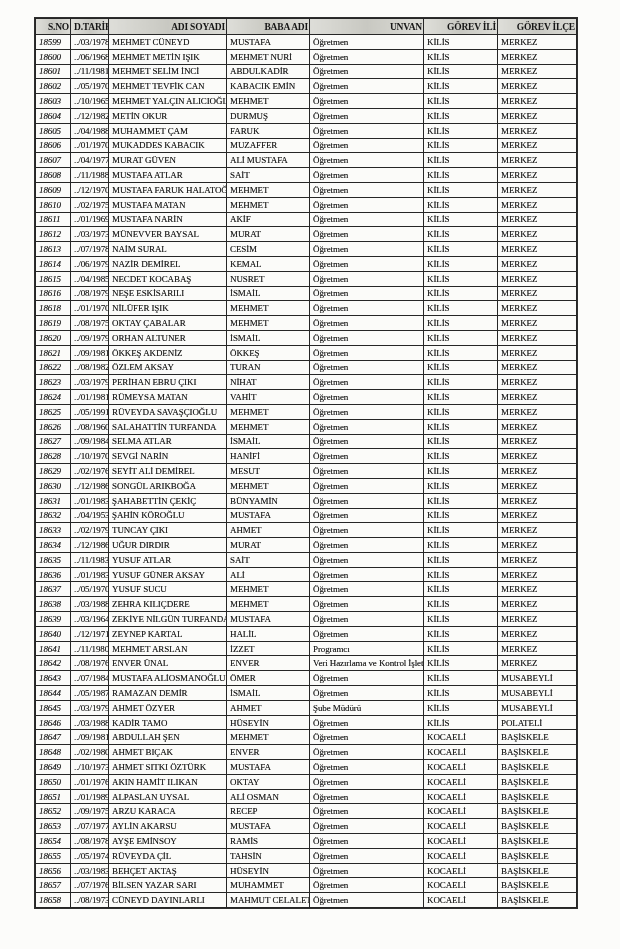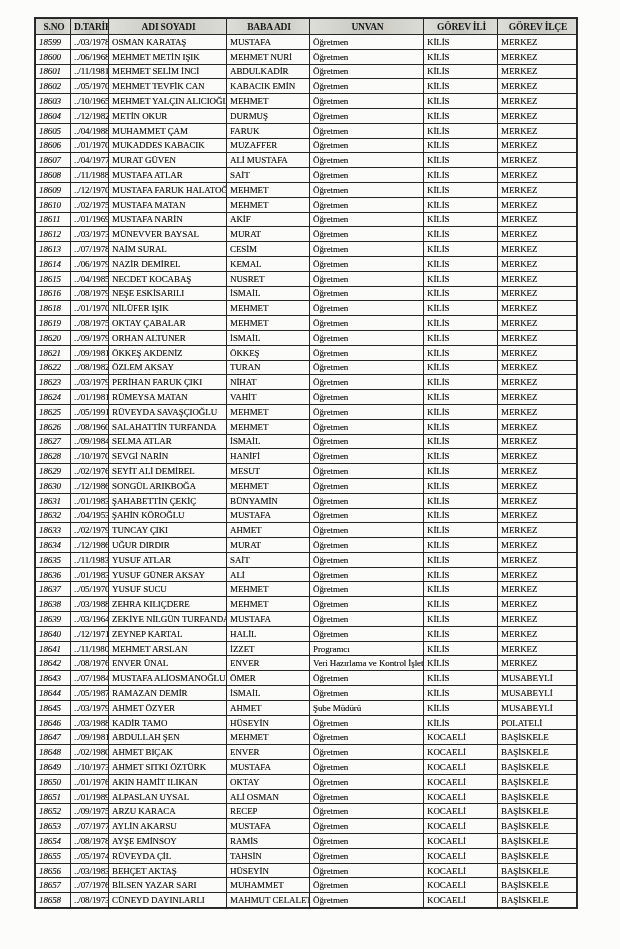--- a/index.html
+++ b/index.html
@@ -32,21 +32,21 @@
   table.roster {
     outline: 1px solid #2e2e2e;
   }
   table.roster th {
     height: 15px;
     background: #d3d3cc;
     background-image: linear-gradient(90deg, rgba(255,255,255,.25), rgba(0,0,0,.05), rgba(255,255,255,.2));
     font-size: 9.5px;
     font-weight: bold;
     color: #161616;
-    text-align: center;
+    text-align: right;
     padding: 0 1px 0 3px;
     white-space: nowrap;
     overflow: hidden;
     letter-spacing: -0.2px;
     margin-left: 35px;
   }
   table.roster td {
     height: 13.8px;
     font-size: 9px;
     color: #1b1b1b;
@@ -84,21 +84,21 @@
           <th>BABA ADI</th>
           <th>UNVAN</th>
           <th>GÖREV İLİ</th>
           <th>GÖREV İLÇE</th>
         </tr>
     </thead>
     <tbody>
         <tr>
           <td class="c-sno">18599</td>
           <td class="c-date">../03/1978</td>
-          <td>OSMAN KARATAŞ</td>
+          <td>MEHMET CÜNEYD</td>
           <td>MUSTAFA</td>
           <td>Öğretmen</td>
           <td>KİLİS</td>
           <td>MERKEZ</td>
         </tr>
         <tr>
           <td class="c-sno">18600</td>
           <td class="c-date">../06/1968</td>
           <td>MEHMET METİN IŞIK</td>
           <td>MEHMET NURİ</td>
@@ -291,21 +291,21 @@
           <td class="c-date">../08/1982</td>
           <td>ÖZLEM AKSAY</td>
           <td>TURAN</td>
           <td>Öğretmen</td>
           <td>KİLİS</td>
           <td>MERKEZ</td>
         </tr>
         <tr>
           <td class="c-sno">18623</td>
           <td class="c-date">../03/1979</td>
-          <td>PERİHAN FARUK ÇIKI</td>
+          <td>PERİHAN EBRU ÇIKI</td>
           <td>NİHAT</td>
           <td>Öğretmen</td>
           <td>KİLİS</td>
           <td>MERKEZ</td>
         </tr>
         <tr>
           <td class="c-sno">18624</td>
           <td class="c-date">../01/1981</td>
           <td>RÜMEYSA MATAN</td>
           <td>VAHİT</td>

